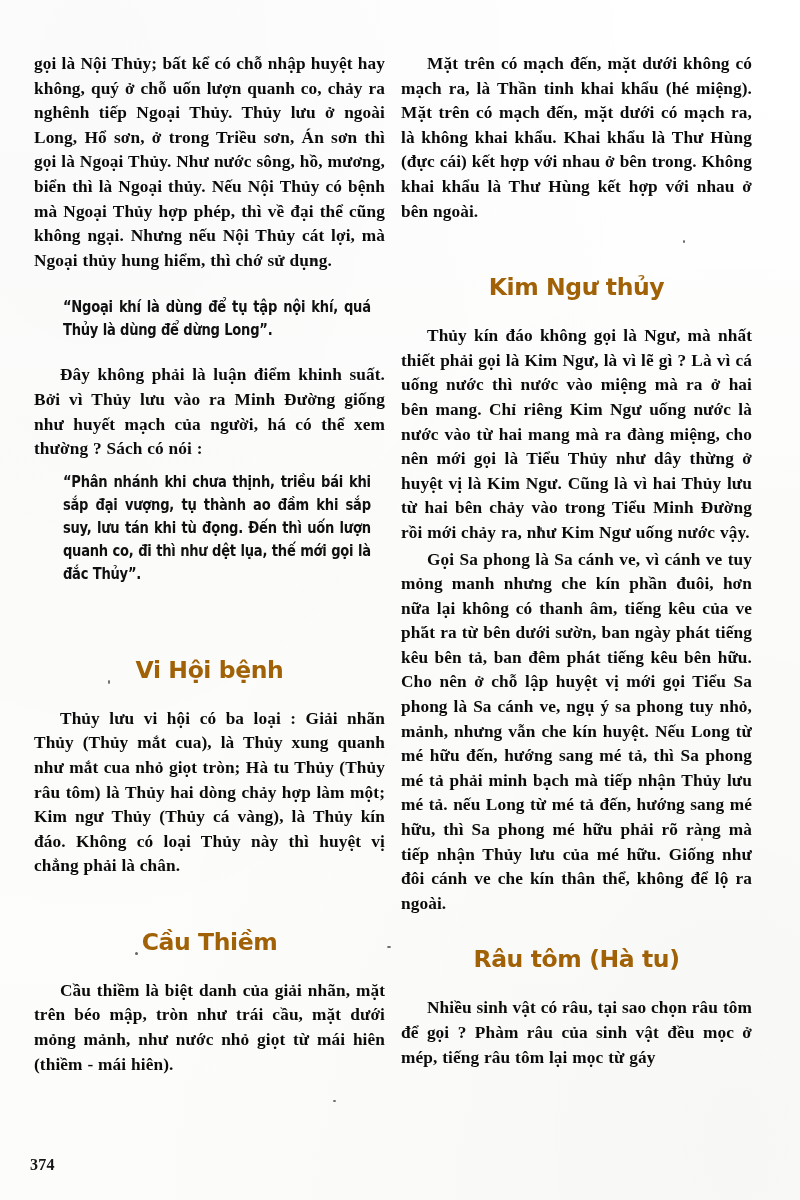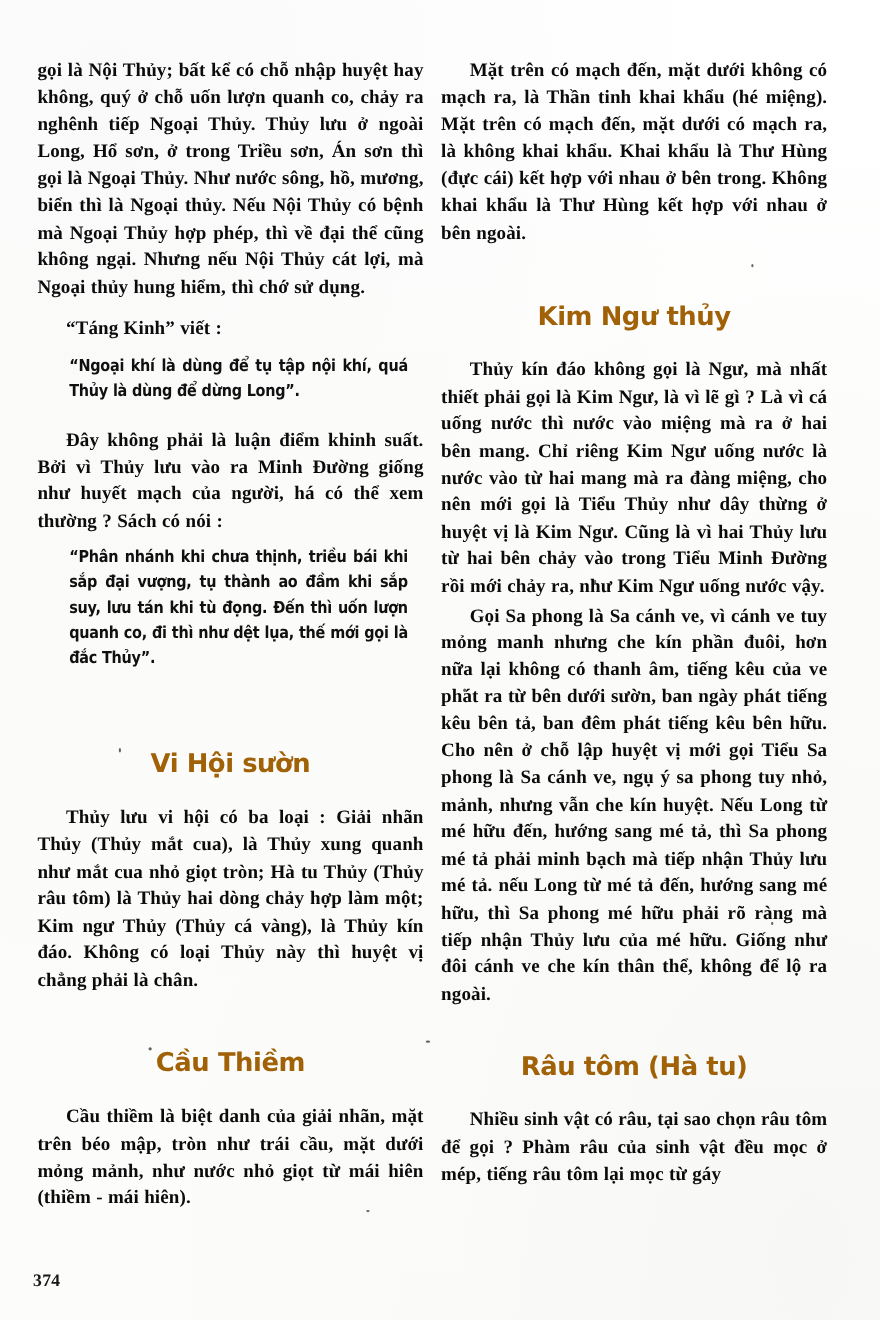--- a/index.html
+++ b/index.html
@@ -87,21 +87,21 @@
     font-weight: 700;
     font-size: 23.5px;
     line-height: 30px;
     text-align: center;
     letter-spacing: -0.4px;
     color: #a16207;
     margin: 0;
     white-space: nowrap;
   }
   .heading-wrap { margin: 34px 0 22px 0; }
-  .heading-wrap.tight-top { margin-top: 38px; }
+  .heading-wrap.tight-top { margin-top: 28px; }
   .heading-wrap.big-top { margin-top: 48px; }
 
   
   .speck {
     position: absolute;
     background: #2a2a2a;
     border-radius: 50%;
     opacity: 0.72;
     pointer-events: none;
   }
@@ -134,35 +134,34 @@
   <div class="speck" style="left:333px; top:1100px; width:3px; height:2px;"></div>
 
   <div id="columns">
 
     <div class="col">
 
       <p class="para flush">gọi là Nội Thủy; bất kể có chỗ nhập huyệt hay không, quý ở chỗ uốn lượn quanh co, chảy ra nghênh tiếp Ngoại Thủy. Thủy lưu ở ngoài Long, Hổ sơn, ở trong Triều sơn, Án sơn thì gọi là Ngoại Thủy. Như nước sông, hồ, mương, biển thì là Ngoại thủy. Nếu Nội Thủy có bệnh mà Ngoại Thủy hợp phép, thì về đại thể cũng không ngại. Nhưng nếu Nội Thủy cát lợi, mà Ngoại thủy hung hiểm, thì chớ sử dụng.</p>
 
       <div class="gap-sm"></div>
 
-      <p class="para indent">“Táng Kinh” viết :</p>
 
       <p class="quote">“Ngoại khí là dùng để tụ tập nội khí, quá Thủy là dùng để dừng Long”.</p>
 
       <div class="gap-sm"></div>
 
       <p class="para indent">Đây không phải là luận điểm khinh suất. Bởi vì Thủy lưu vào ra Minh Đường giống như huyết mạch của người, há có thể xem thường ? Sách có nói :</p>
 
       <p class="quote">“Phân nhánh khi chưa thịnh, triều bái khi sắp đại vượng, tụ thành ao đầm khi sắp suy, lưu tán khi tù đọng. Đến thì uốn lượn quanh co, đi thì như dệt lụa, thế mới gọi là đắc Thủy”.</p>
 
       <div class="gap-sm"></div>
 
 
       <div class="heading-wrap big-top">
-        <h2 class="heading">Vi Hội sườn</h2>
+        <h2 class="heading">Vi Hội bệnh</h2>
       </div>
 
       <p class="para indent">Thủy lưu vi hội có ba loại : Giải nhãn Thủy (Thủy mắt cua), là Thủy xung quanh như mắt cua nhỏ giọt tròn; Hà tu Thủy (Thủy râu tôm) là Thủy hai dòng chảy hợp làm một; Kim ngư Thủy (Thủy cá vàng), là Thủy kín đáo. Không có loại Thủy này thì huyệt vị chẳng phải là chân.</p>
 
       <div class="heading-wrap big-top">
         <h2 class="heading">Cầu Thiềm</h2>
       </div>
 
       <p class="para indent">Cầu thiềm là biệt danh của giải nhãn, mặt trên béo mập, tròn như trái cầu, mặt dưới mỏng mảnh, như nước nhỏ giọt từ mái hiên (thiềm - mái hiên).</p>
 

